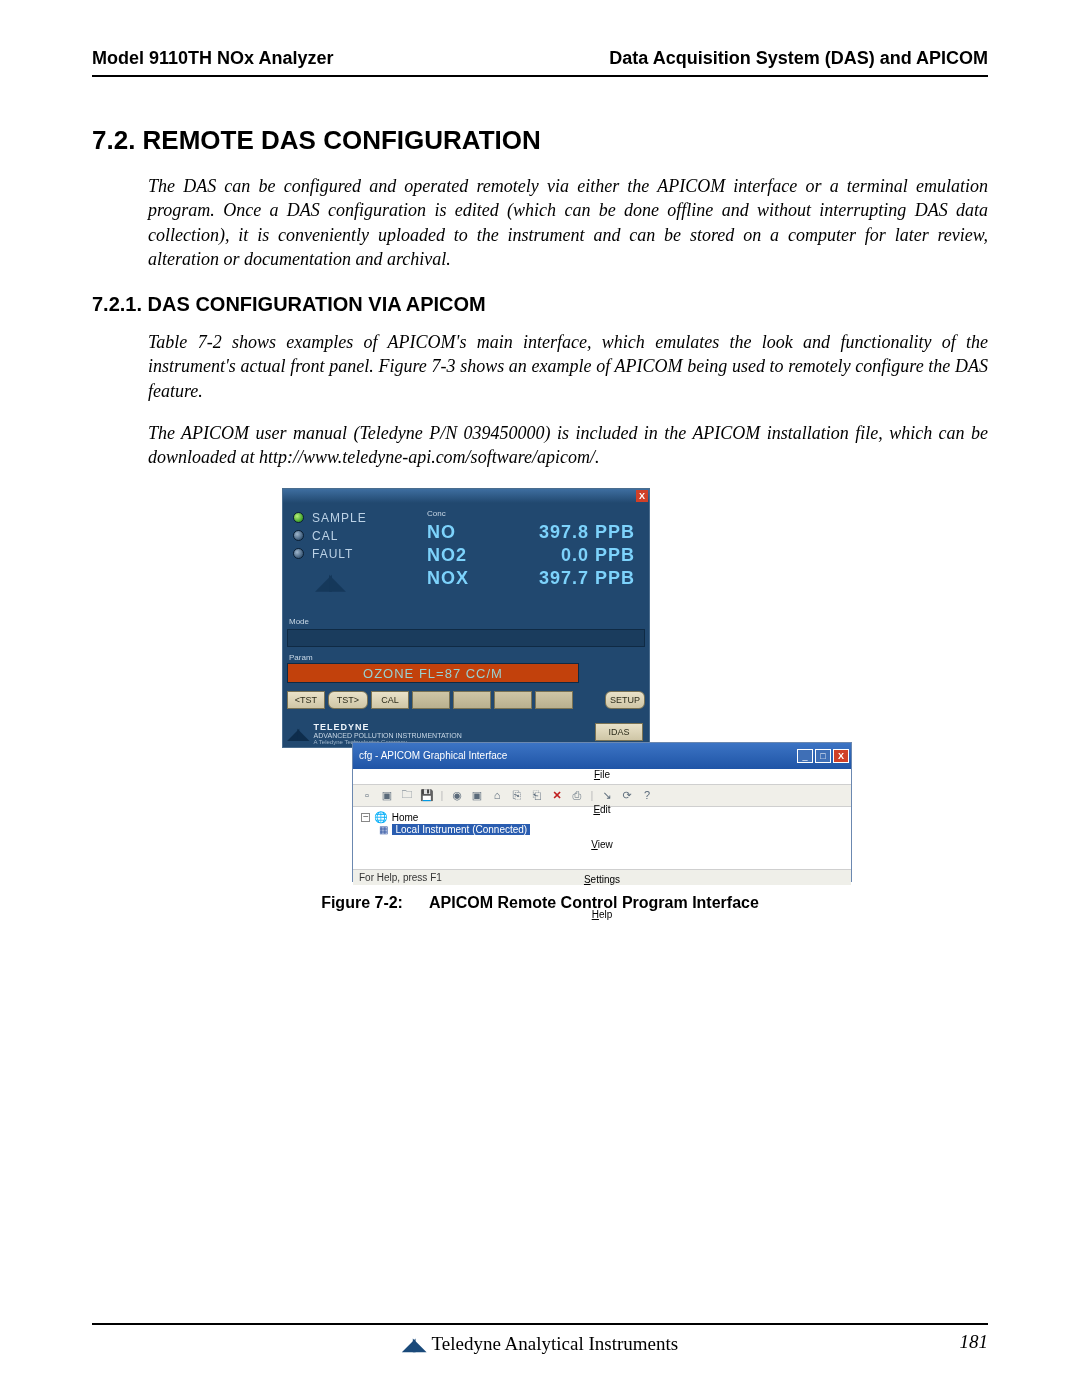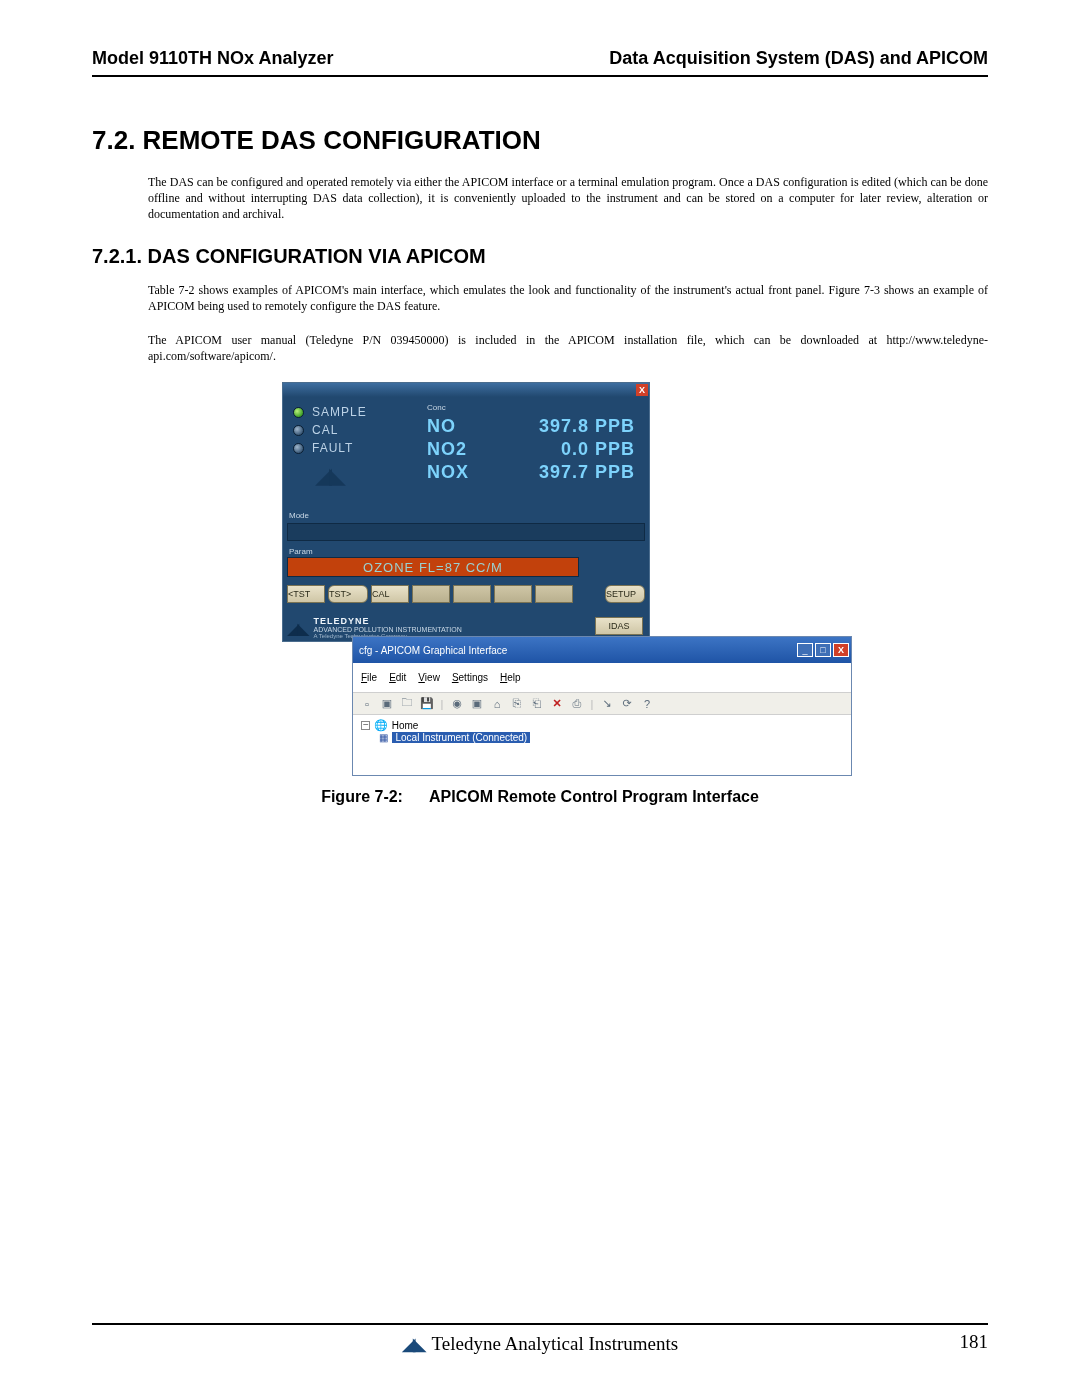--- a/index.html
+++ b/index.html
@@ -24,24 +24,25 @@
     padding-bottom: 6px;
     margin-bottom: 48px;
   }
   h1.sec {
     font-family: Arial, Helvetica, sans-serif;
     font-weight: bold;
     font-size: 26px;
     margin-bottom: 18px;
   }
   .body-para {
-    font-size: 12px;
+    font-size: 18px;
     line-height: 1.35;
     text-align: justify;
     margin: 0 0 18px 56px;
+    font-style: italic;
   }
   h2.sub {
     font-family: Arial, Helvetica, sans-serif;
     font-weight: bold;
     font-size: 20px;
     margin: 22px 0 14px 0;
   }
   .figure-wrap {
     margin: 14px 0 0 190px;
     position: relative;
@@ -138,21 +139,21 @@
   .btn-row {
     position: absolute; left: 4px; top: 202px; right: 4px;
     display: flex; gap: 3px;
   }
   .ibtn {
     height: 18px;
     background: linear-gradient(#e9e2c9,#cfc6a6);
     border: 1px solid #7a7354;
     font-size: 9px;
     color: #2b2b1a;
-    text-align: left;
+    text-align: center;
     line-height: 16px;
     font-family: Arial, sans-serif;
   }
   .ibtn.w1 { width: 38px; }
   .ibtn.w2 { width: 40px; border-radius: 6px; }
   .ibtn.sp { flex: 1; background: transparent; border: none; }
   .ibtn.dummy { width: 38px; background: linear-gradient(#cfc6a6,#b9b08e); }
   .brand {
     position: absolute; left: 4px; bottom: 2px; right: 70px;
     display: flex; align-items: center; gap: 6px;
@@ -192,24 +193,25 @@
   }
   .apicom .tbar .caps { display: flex; gap: 2px; padding-right: 2px; }
   .cap {
     width: 16px; height: 14px;
     border: 1px solid #fff;
     font-size: 9px; text-align: center; line-height: 12px;
     background: #3f6fb6; color: #fff;
   }
   .cap.close { background: #d04028; font-weight: bold; }
   .apicom .menu {
-    height: 30px;
-    display: flex; align-items: center; gap: 12px;
+    height: 16px;
+    display: flex; align-items: center; gap: 24px;
     padding: 0 8px;
     border-bottom: 1px solid #cfcfcf;
+    flex-direction: column;
   }
   .apicom .menu span { }
   .apicom .menu span u { text-decoration: underline; }
   .apicom .toolbar {
     height: 22px;
     display: flex; align-items: center; gap: 4px;
     padding: 0 6px;
     border-bottom: 1px solid #cfcfcf;
     background: #f0efe9;
   }
@@ -257,20 +259,21 @@
     font-size: 19px;
     display: flex;
     justify-content: center;
   }
   .footer .fmark { color: #1a4a7a; font-size: 18px; margin-right: 8px; letter-spacing: -3px; }
   .page-num {
     position: absolute;
     right: 92px;
     bottom: 44px;
     font-size: 19px;
+    font-style: italic;
   }
 </style>
 </head>
 <body>
 
 <div class="page">
   <div class="header-row">
     <span>Model 9110TH NOx Analyzer</span>
     <span>Data Acquisition System (DAS) and APICOM</span>
   </div>
@@ -384,20 +387,21 @@
         <div class="tree-row">
           <span class="box"></span>
           <span class="globe">🌐</span>
           <span>Home</span>
         </div>
         <div class="tree-row child">
           <span class="doc">▦</span>
           <span class="sel">Local Instrument (Connected)</span>
         </div>
       </div>
+      <div class="status">For Help, press F1</div>
     </div>
 
   </div>
 
   <div class="fig-caption">
     <span>Figure 7-2:</span>
     &nbsp;&nbsp;&nbsp;&nbsp;
     <span>APICOM Remote Control Program Interface</span>
   </div>
 </div>

